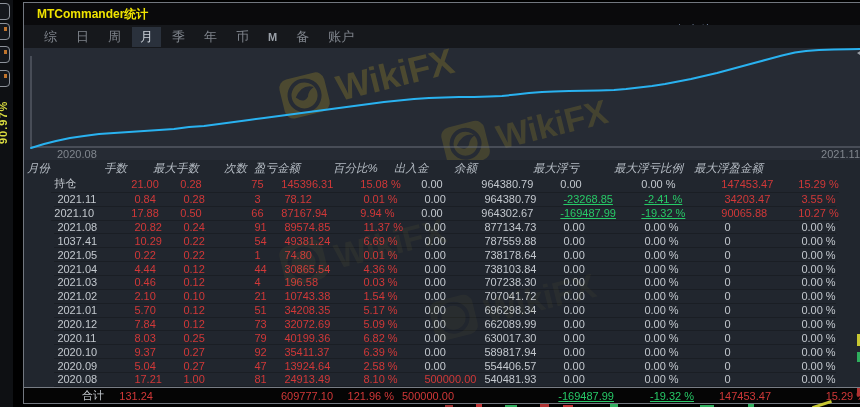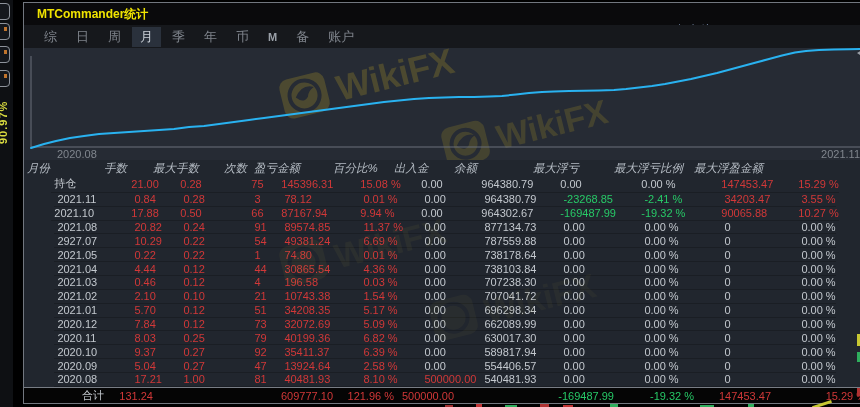--- a/index.html
+++ b/index.html
@@ -44,21 +44,21 @@
           grid-template-columns:77px 49px 71px 30px 79px 61px 60px 79px 81px 80px 77px 1fr;
           align-items:center; border-bottom:1px solid #1a1e24; }
   .trow.head { flex:0 0 16px; font-size:11.5px; color:#b6bdc5; border-bottom:none;font-style:italic; }
   .trow.data { flex:1 1 auto; font-size:11px; }
   .trow.total { flex:0 0 16px; font-size:11px; background:#050505; border-top:1px solid #787d85;
                 border-bottom:none;text-align:right; }
   .cell { overflow:visible; white-space:nowrap; }
   .c-m { color:#c3c8ce; }
   .c-w { color:#c3c8ce; }
   .c-r { color:#d13838; }
-  .c-g { color:#27c967; }
+  .c-g { color:#27c967;text-decoration:underline; }
   .wm-table { position:absolute; left:0; top:0; pointer-events:none; }
 
   
   .sliver { position:absolute; }
 </style>
 </head>
 <body>
 
 <div id="stage">
 
@@ -201,21 +201,21 @@
             <div class="cell c-r">89574.85</div>
             <div class="cell c-r">11.37 %</div>
             <div class="cell c-w">0.00</div>
             <div class="cell c-w">877134.73</div>
             <div class="cell c-w">0.00</div>
             <div class="cell c-w">0.00 %</div>
             <div class="cell c-w">0</div>
             <div class="cell c-w">0.00 %</div>
           </div>
           <div class="trow data">
-            <div class="cell c-m">2927.07</div>
+            <div class="cell c-m">1037.41</div>
             <div class="cell c-r">10.29</div>
             <div class="cell c-r">0.22</div>
             <div class="cell c-r">54</div>
             <div class="cell c-r">49381.24</div>
             <div class="cell c-r">6.69 %</div>
             <div class="cell c-w">0.00</div>
             <div class="cell c-w">787559.88</div>
             <div class="cell c-w">0.00</div>
             <div class="cell c-w">0.00 %</div>
             <div class="cell c-w">0</div>
@@ -345,21 +345,21 @@
             <div class="cell c-w">0.00</div>
             <div class="cell c-w">0.00 %</div>
             <div class="cell c-w">0</div>
             <div class="cell c-w">0.00 %</div>
           </div>
           <div class="trow data">
             <div class="cell c-m">2020.08</div>
             <div class="cell c-r">17.21</div>
             <div class="cell c-r">1.00</div>
             <div class="cell c-r">81</div>
-            <div class="cell c-r">40481.93</div>
+            <div class="cell c-r">24913.49</div>
             <div class="cell c-r">8.10 %</div>
             <div class="cell c-r">500000.00</div>
             <div class="cell c-w">540481.93</div>
             <div class="cell c-w">0.00</div>
             <div class="cell c-w">0.00 %</div>
             <div class="cell c-w">0</div>
             <div class="cell c-w">0.00 %</div>
           </div>
         </div>
       <div class="trow total" id="trow-total">

